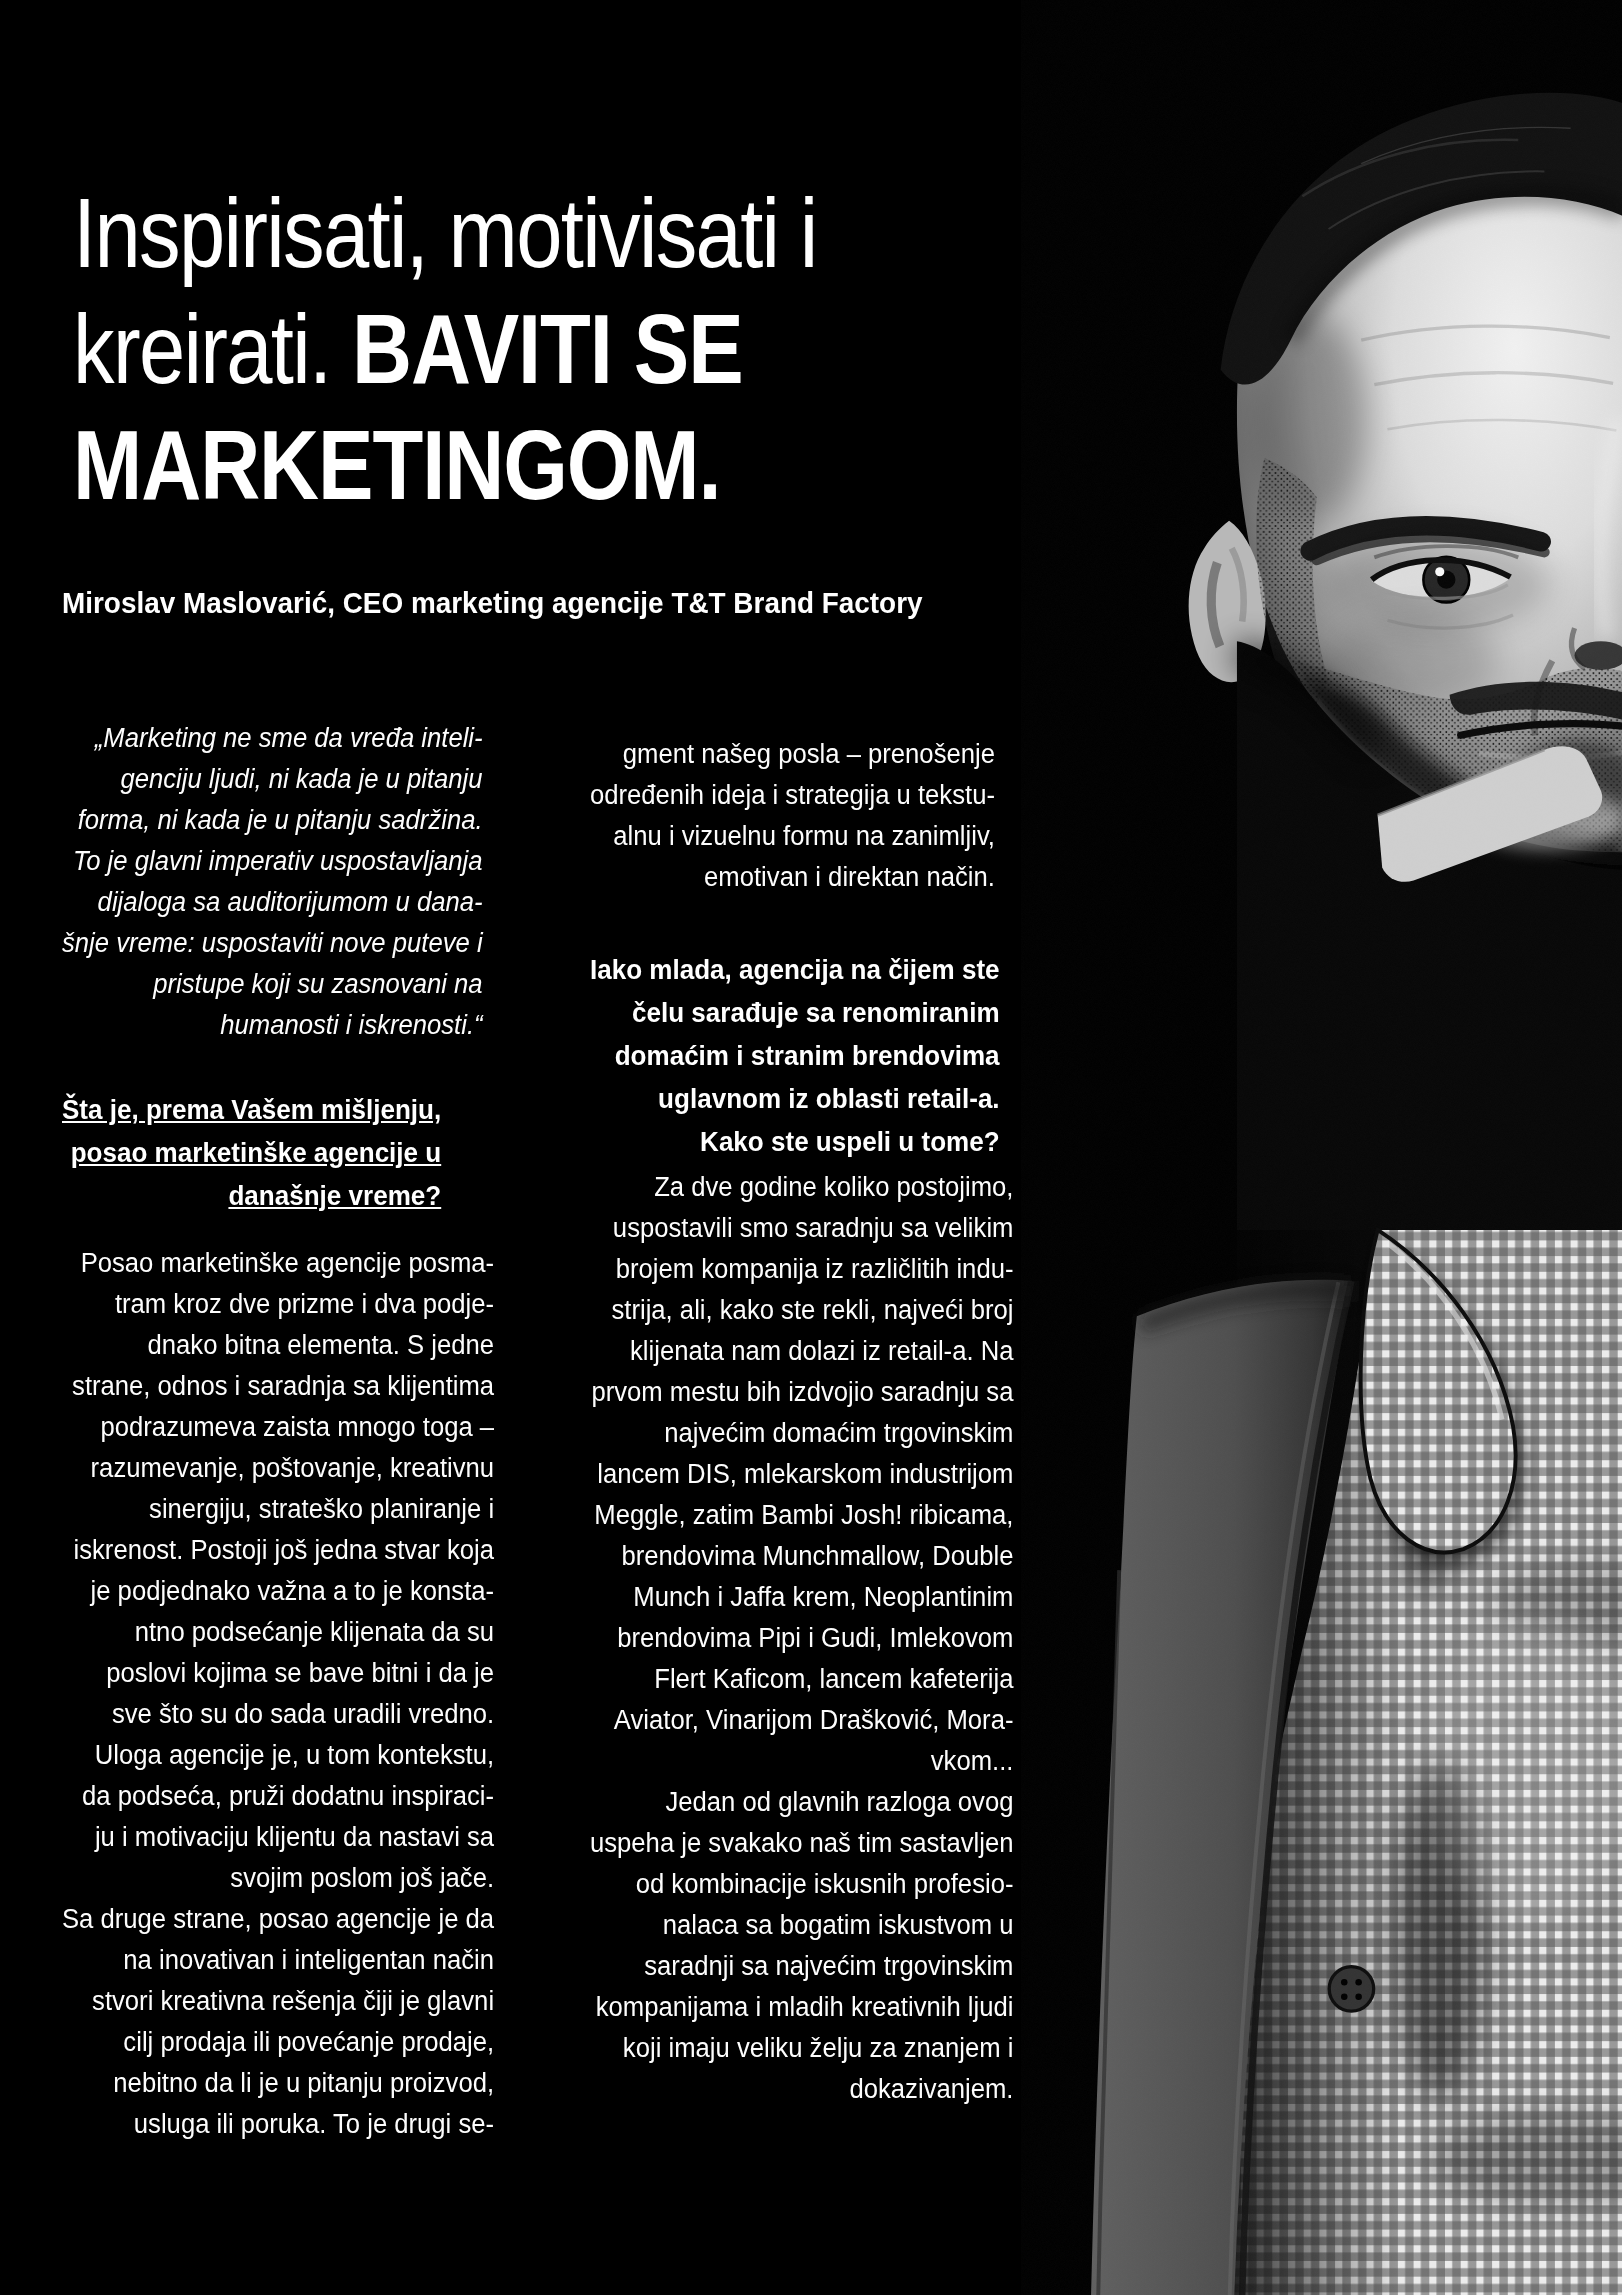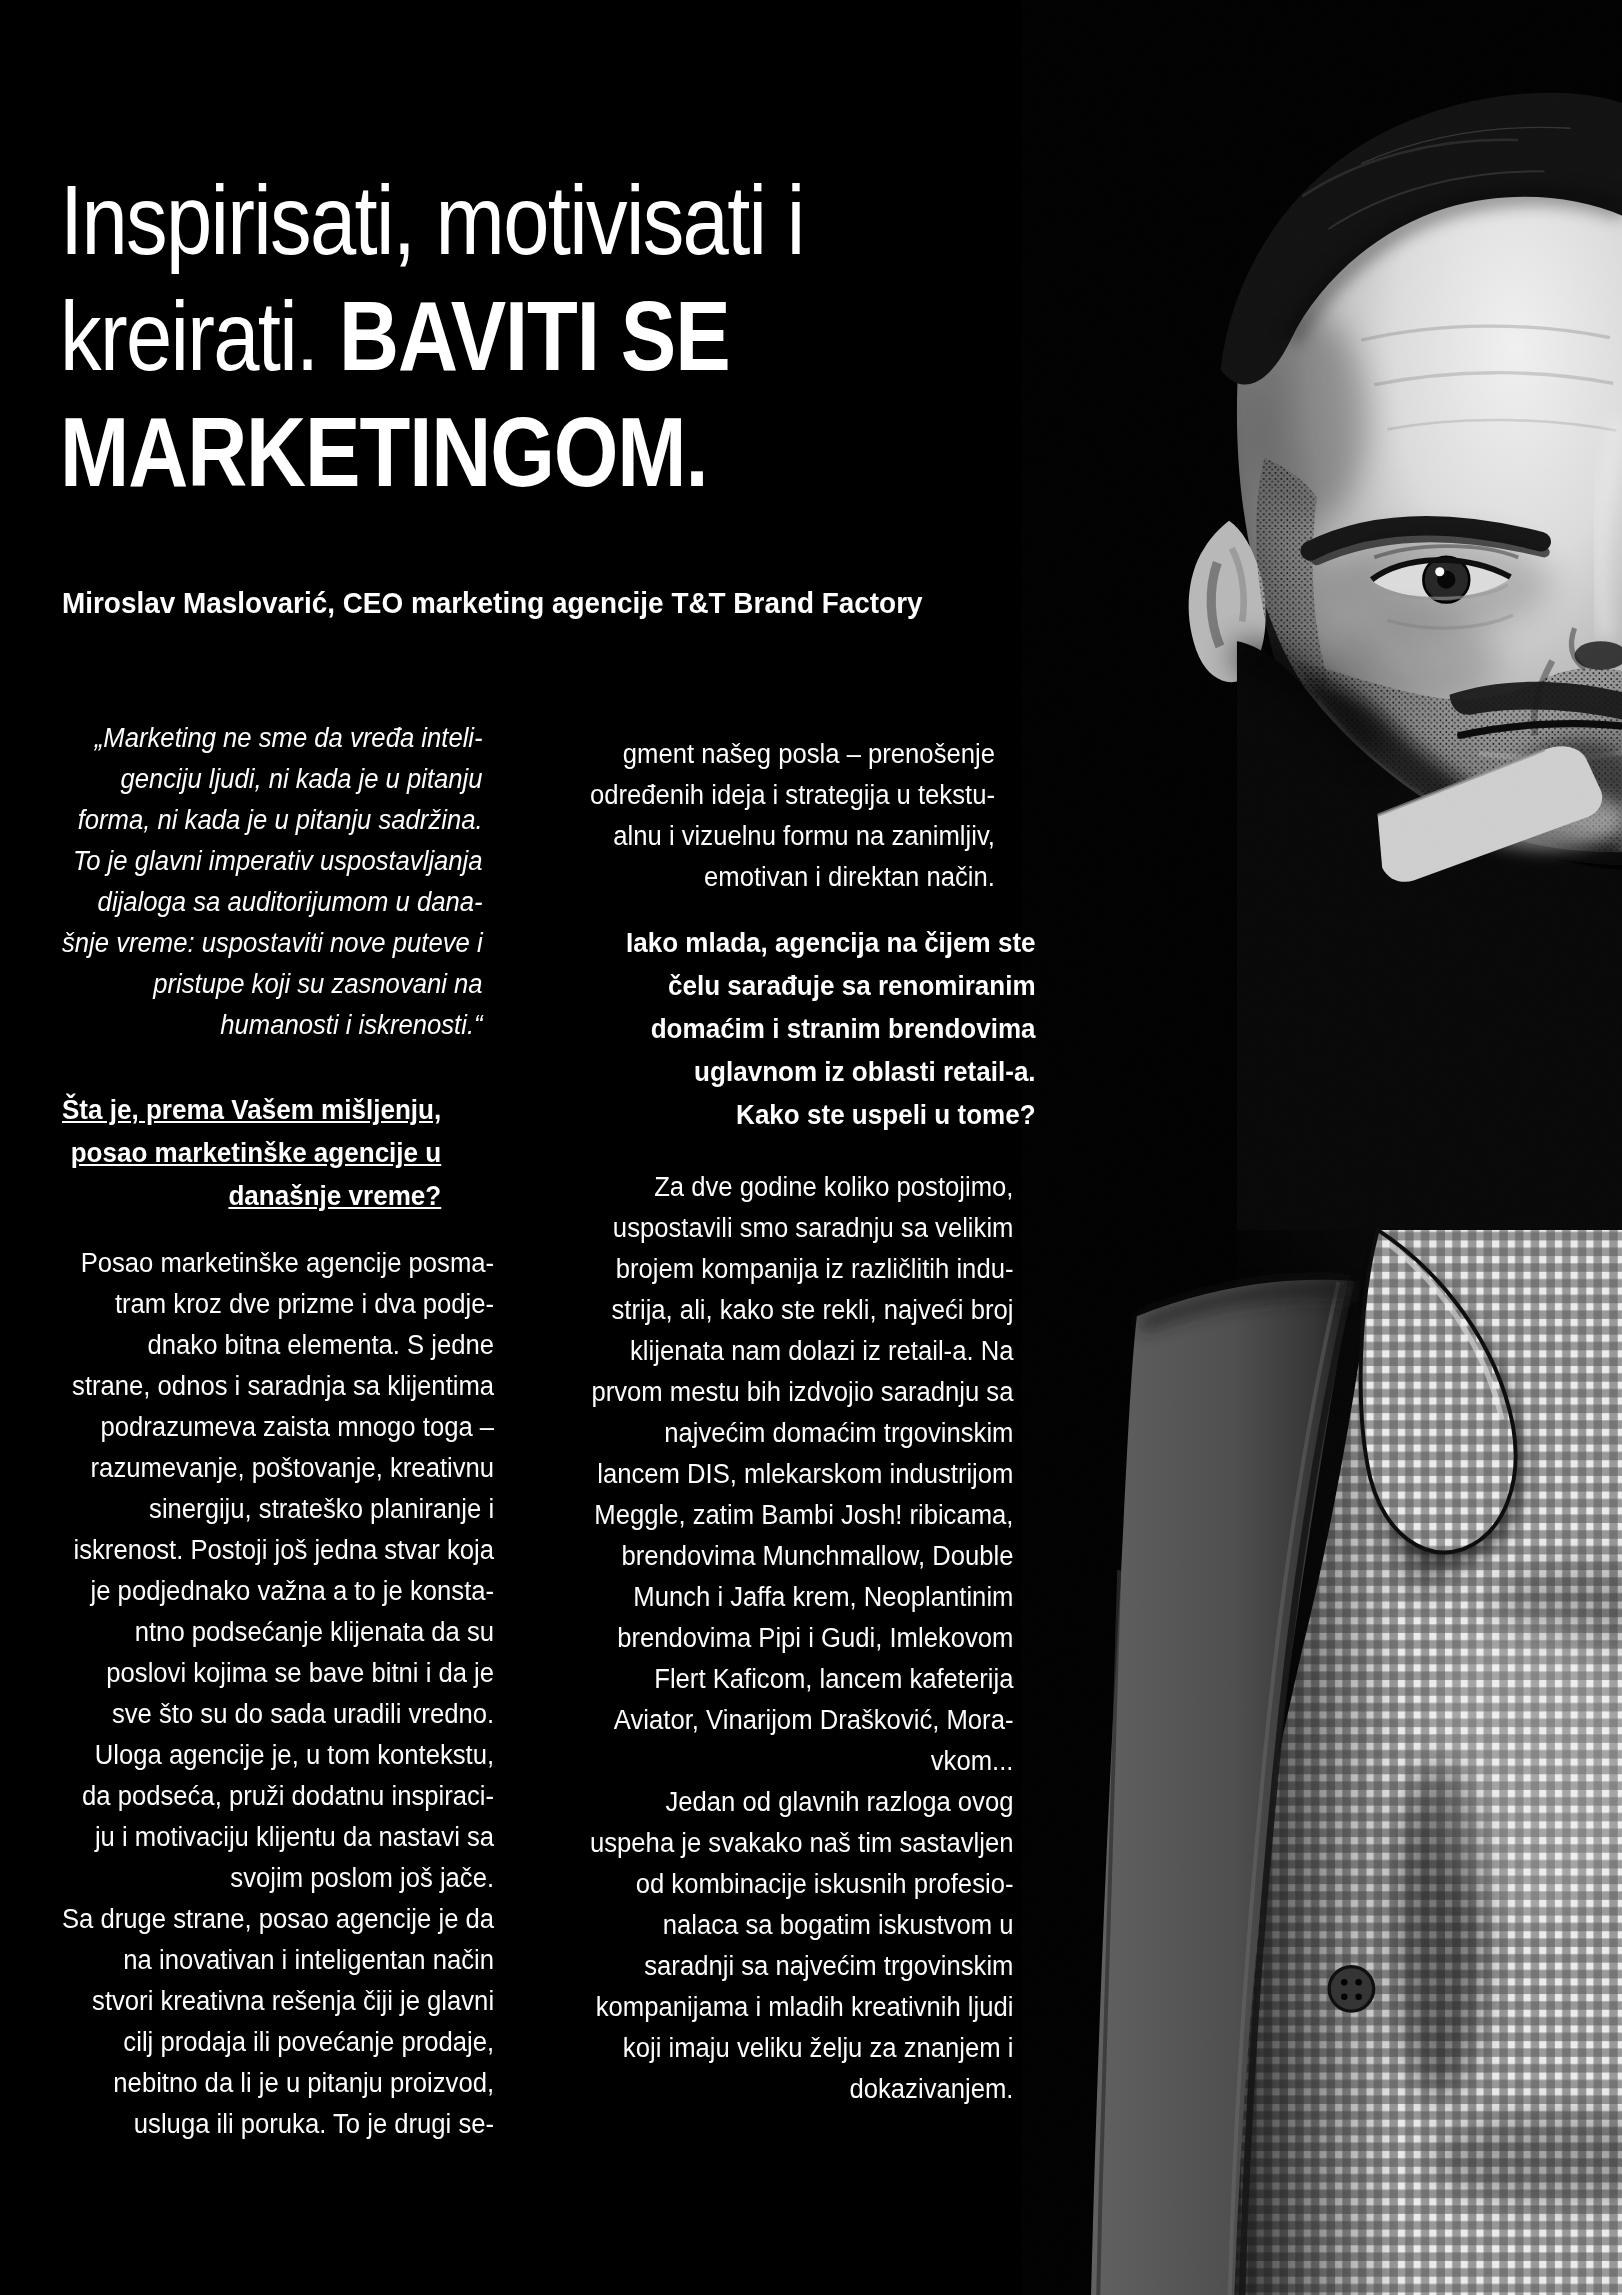--- a/index.html
+++ b/index.html
@@ -8,21 +8,21 @@
     background:#000;
     position:relative;
     overflow:hidden;
     font-family:"Liberation Sans",sans-serif;
     color:#fff;
   }
   .page{position:absolute;inset:0;}
   
   .portrait{position:absolute;top:0;right:0;width:602px;height:2295px;display:block;}
   
-  .title{position:absolute;left:60px;top:162px;margin:0;font-weight:normal;}
+  .title{position:absolute;left:60px;top:162px;margin:13px;font-weight:normal;}
   .t-line{
     font-size:99px;line-height:116px;height:116px;white-space:nowrap;
     transform:scaleX(0.84);transform-origin:left top;color:#fff;
   }
   .w-light{font-weight:300;letter-spacing:-2px;}
   .w-heavy{font-weight:800;letter-spacing:-1.3px;}
   
   .subtitle{
     position:absolute;left:62px;top:586px;
     font-size:30px;font-weight:700;white-space:nowrap;
@@ -37,21 +37,21 @@
   }
   .qline{
     font-size:28px;line-height:43px;white-space:nowrap;font-weight:700;
     transform:scaleX(0.93);transform-origin:left top;color:#fff;
   }
   .quote-block .bline{font-style:italic;}
   .pos-quote{left:62px;top:718px;}
   .pos-q1{left:62px;top:1088px;text-decoration:underline;}
   .pos-a1{left:62px;top:1243px;}
   .pos-cont{left:590px;top:718px;margin-top:16px;}
-  .pos-q2{left:590px;top:921px;margin-left:36px;}
+  .pos-q2{left:590px;top:948px;}
   .pos-a2{left:590px;top:1167px;}
 </style>
 </head>
 <body>
 
 <div class="page">
 
   <svg class="portrait" viewBox="0 0 920 3508" xmlns="http://www.w3.org/2000/svg" aria-hidden="true">
     <defs>
       <radialGradient id="rgFace" cx="0.72" cy="0.28" r="0.9">

